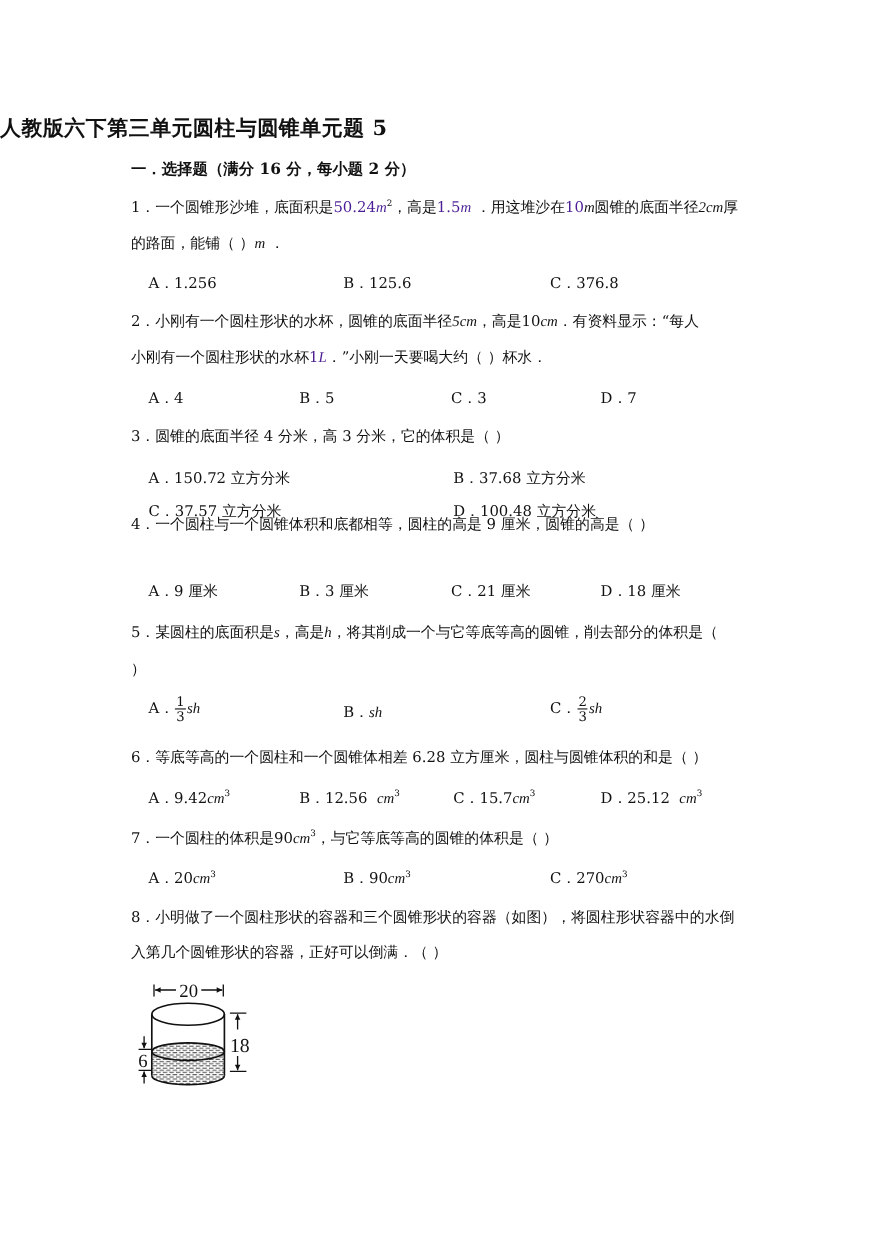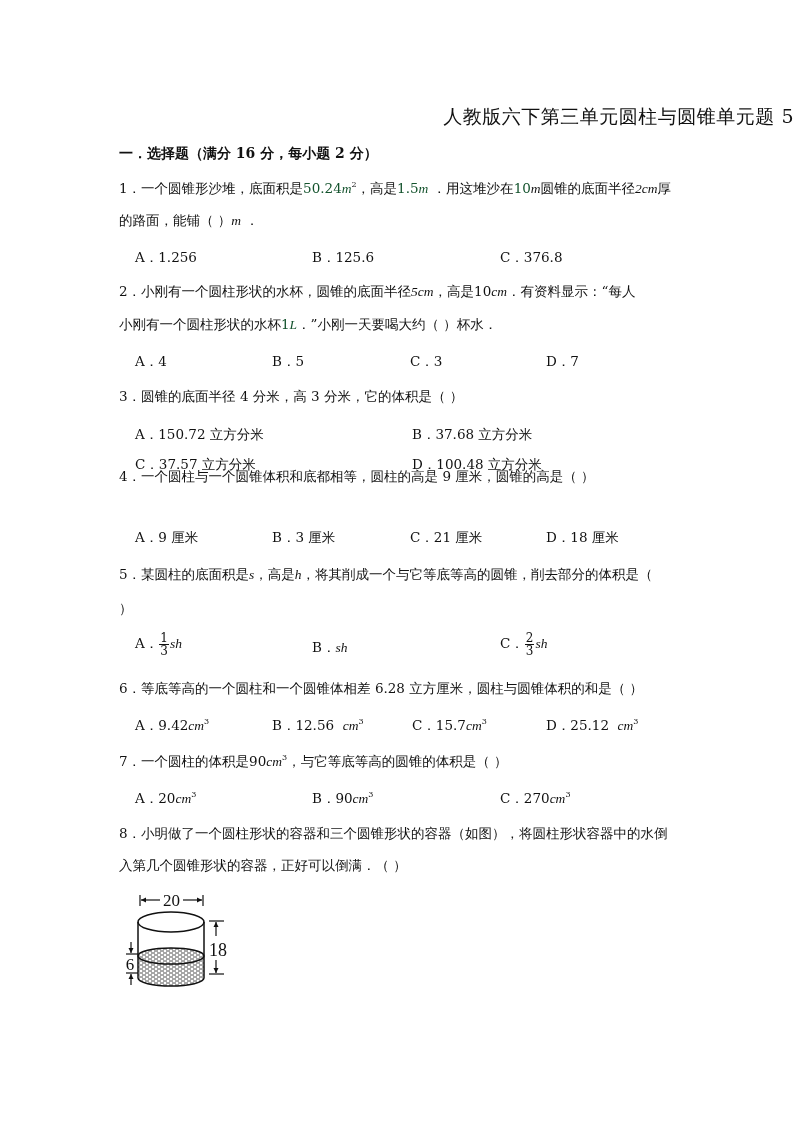--- a/index.html
+++ b/index.html
@@ -3,34 +3,34 @@
   <meta charset="utf-8">
   <style>
     html, body { margin: 0; padding: 0; background: #ffffff; }
     body {
       width: 794px; height: 1123px; position: relative; overflow: hidden;
       font-family: "DejaVu Serif", "Liberation Serif", serif;
       color: #111111;
     }
     .title {
       position: absolute; top: 104px; left: 0; width: 794px;
-      text-align: right; font-size: 19px; font-weight: normal; letter-spacing: 0.5px;
+      text-align: left; font-size: 19px; font-weight: bold; letter-spacing: 0.5px;
     }
     .section {
       position: absolute; left: 119px; top: 145px;
       font-size: 14px; font-weight: bold;
     }
     .line {
       position: absolute; left: 119px; font-size: 13.5px; white-space: nowrap;
     }
     .opt {
       position: absolute; font-size: 13.5px; white-space: nowrap;
     }
     i.m { font-family: "Liberation Serif", serif; font-style: italic; }
-    .gray { color: #14532d; }
+    .gray { color: #4c1d95; }
     sup { font-size: 8px; vertical-align: 6px; }
     .frac {
       display: inline-block; vertical-align: middle; text-align: center;
       font-size: 12px; line-height: 12px; margin: 0 1px;
     }
     .frac span { display: block; }
     .frac .num { border-bottom: 1px solid #111; padding: 0 1px; }
     .figure { position: absolute; left: 112px; top: 886px; width: 130px; height: 105px; }
   </style>
 </head>

